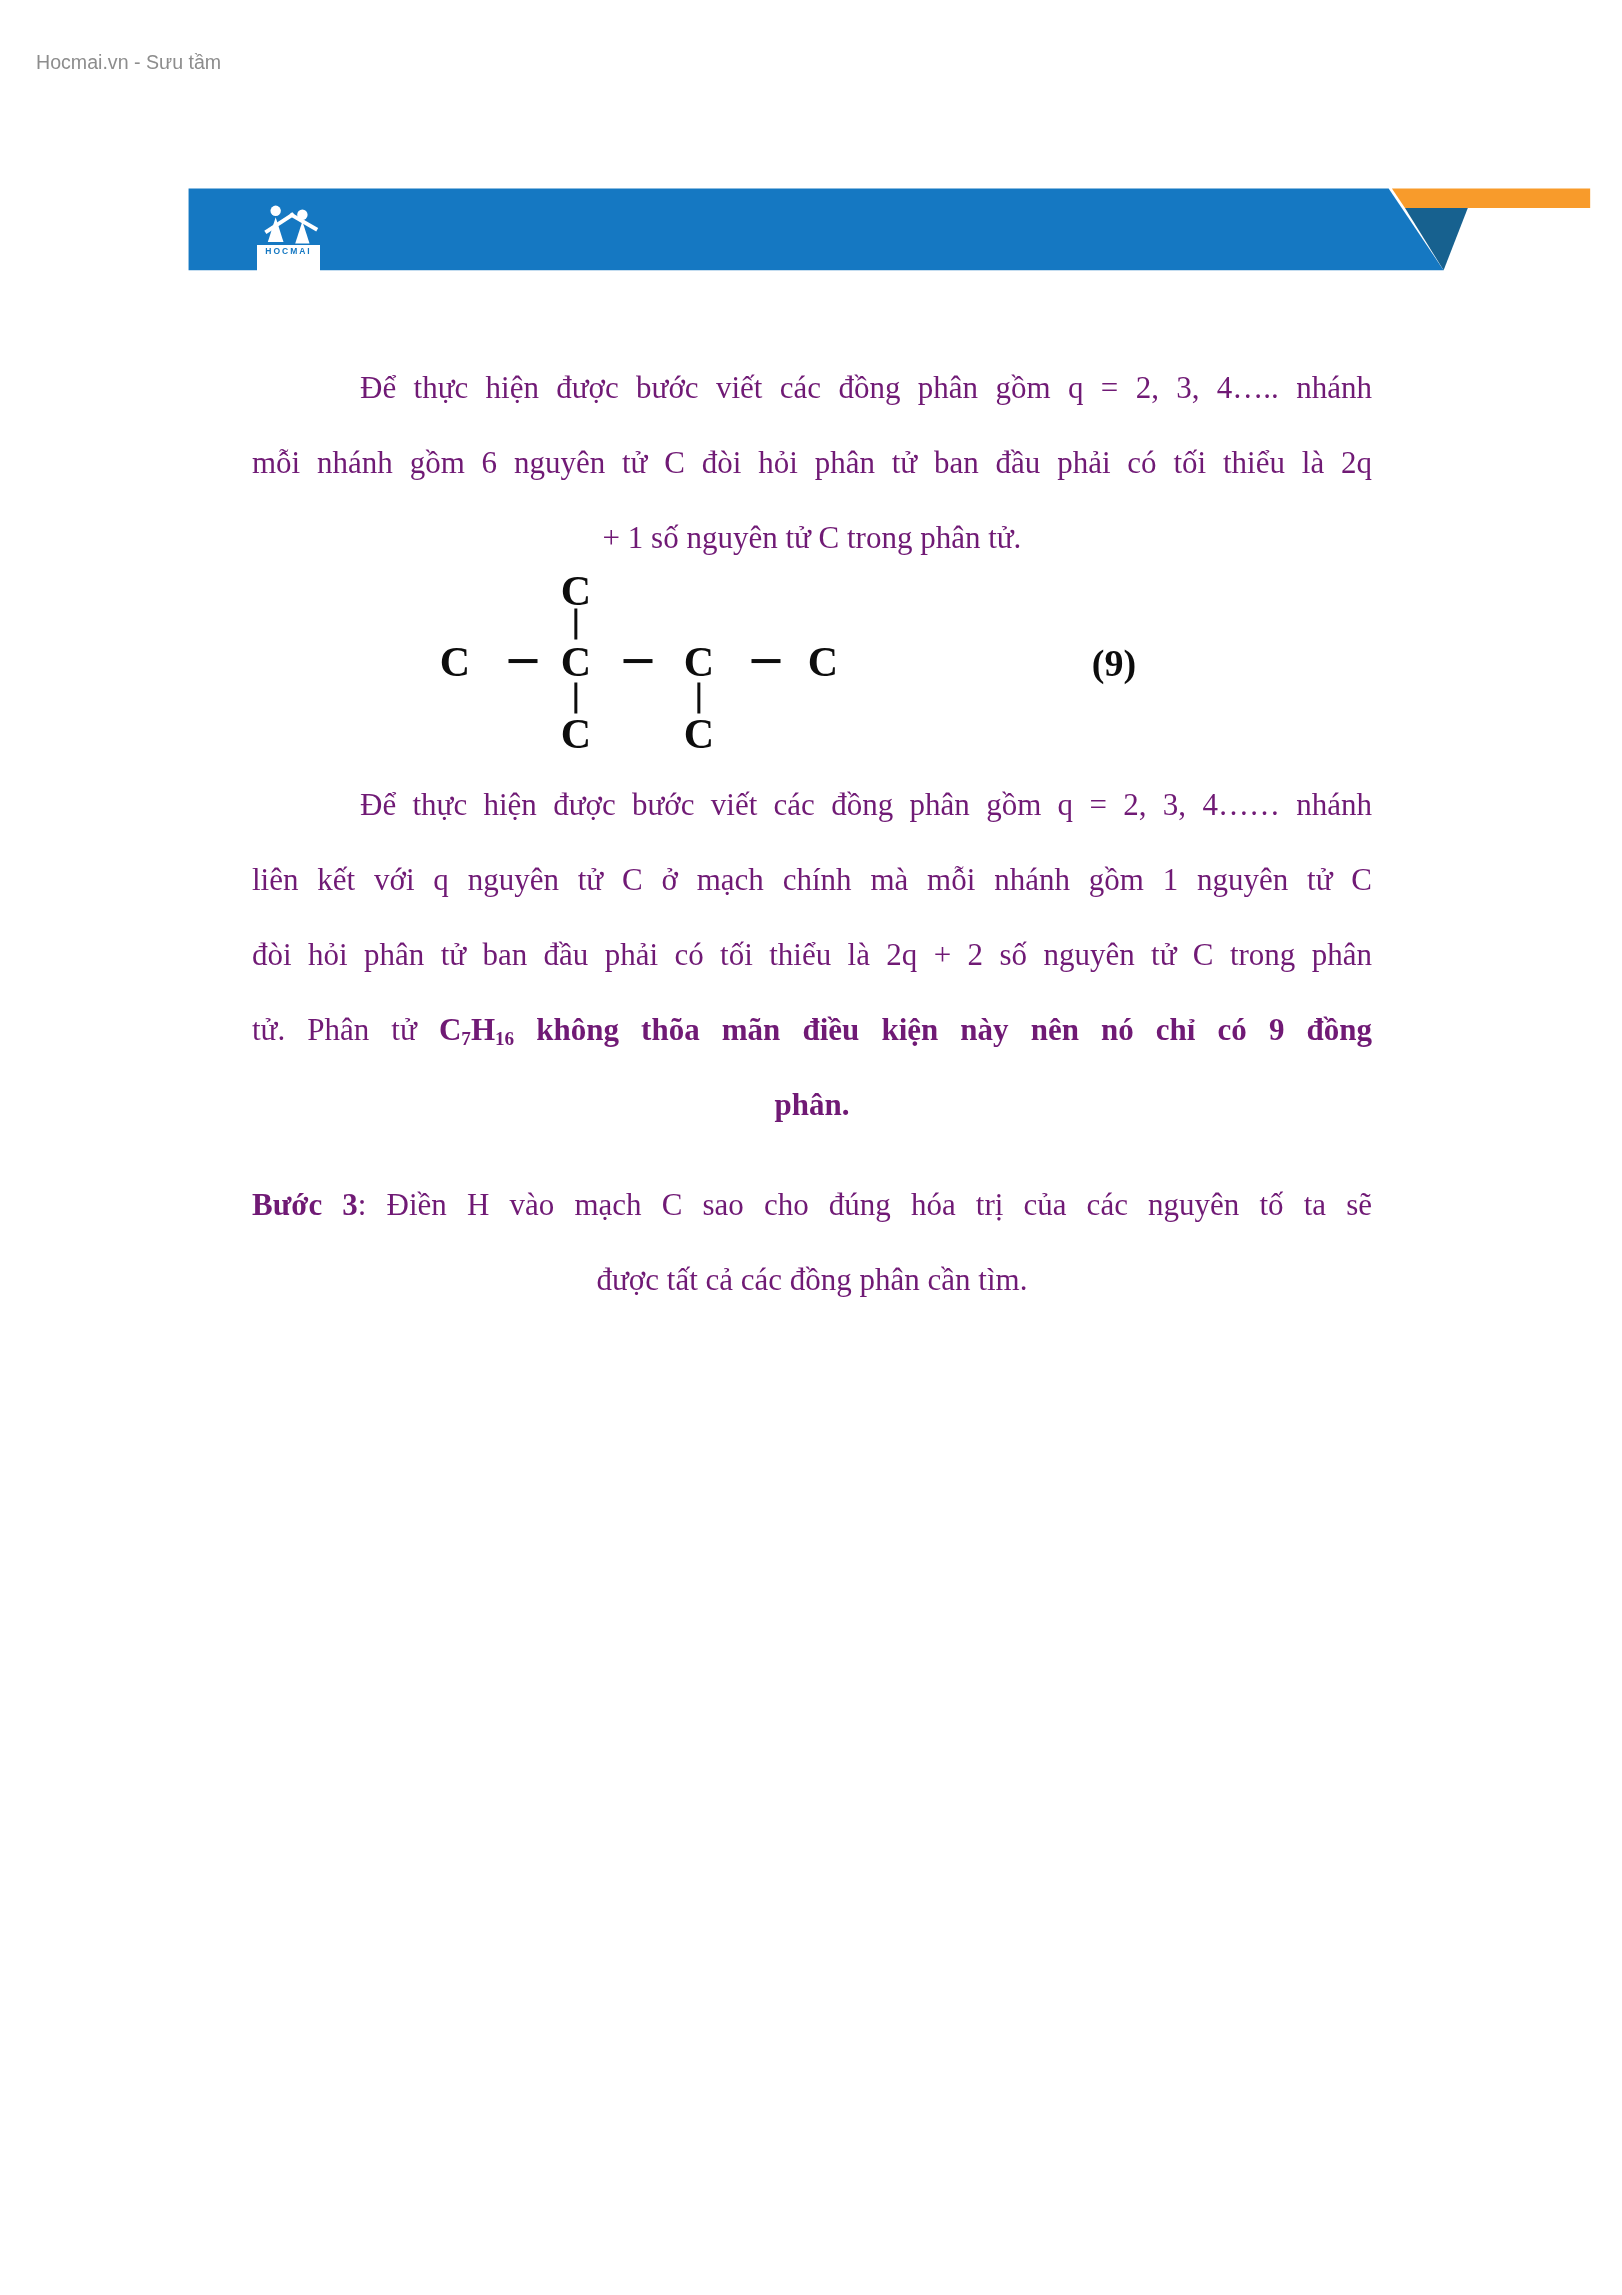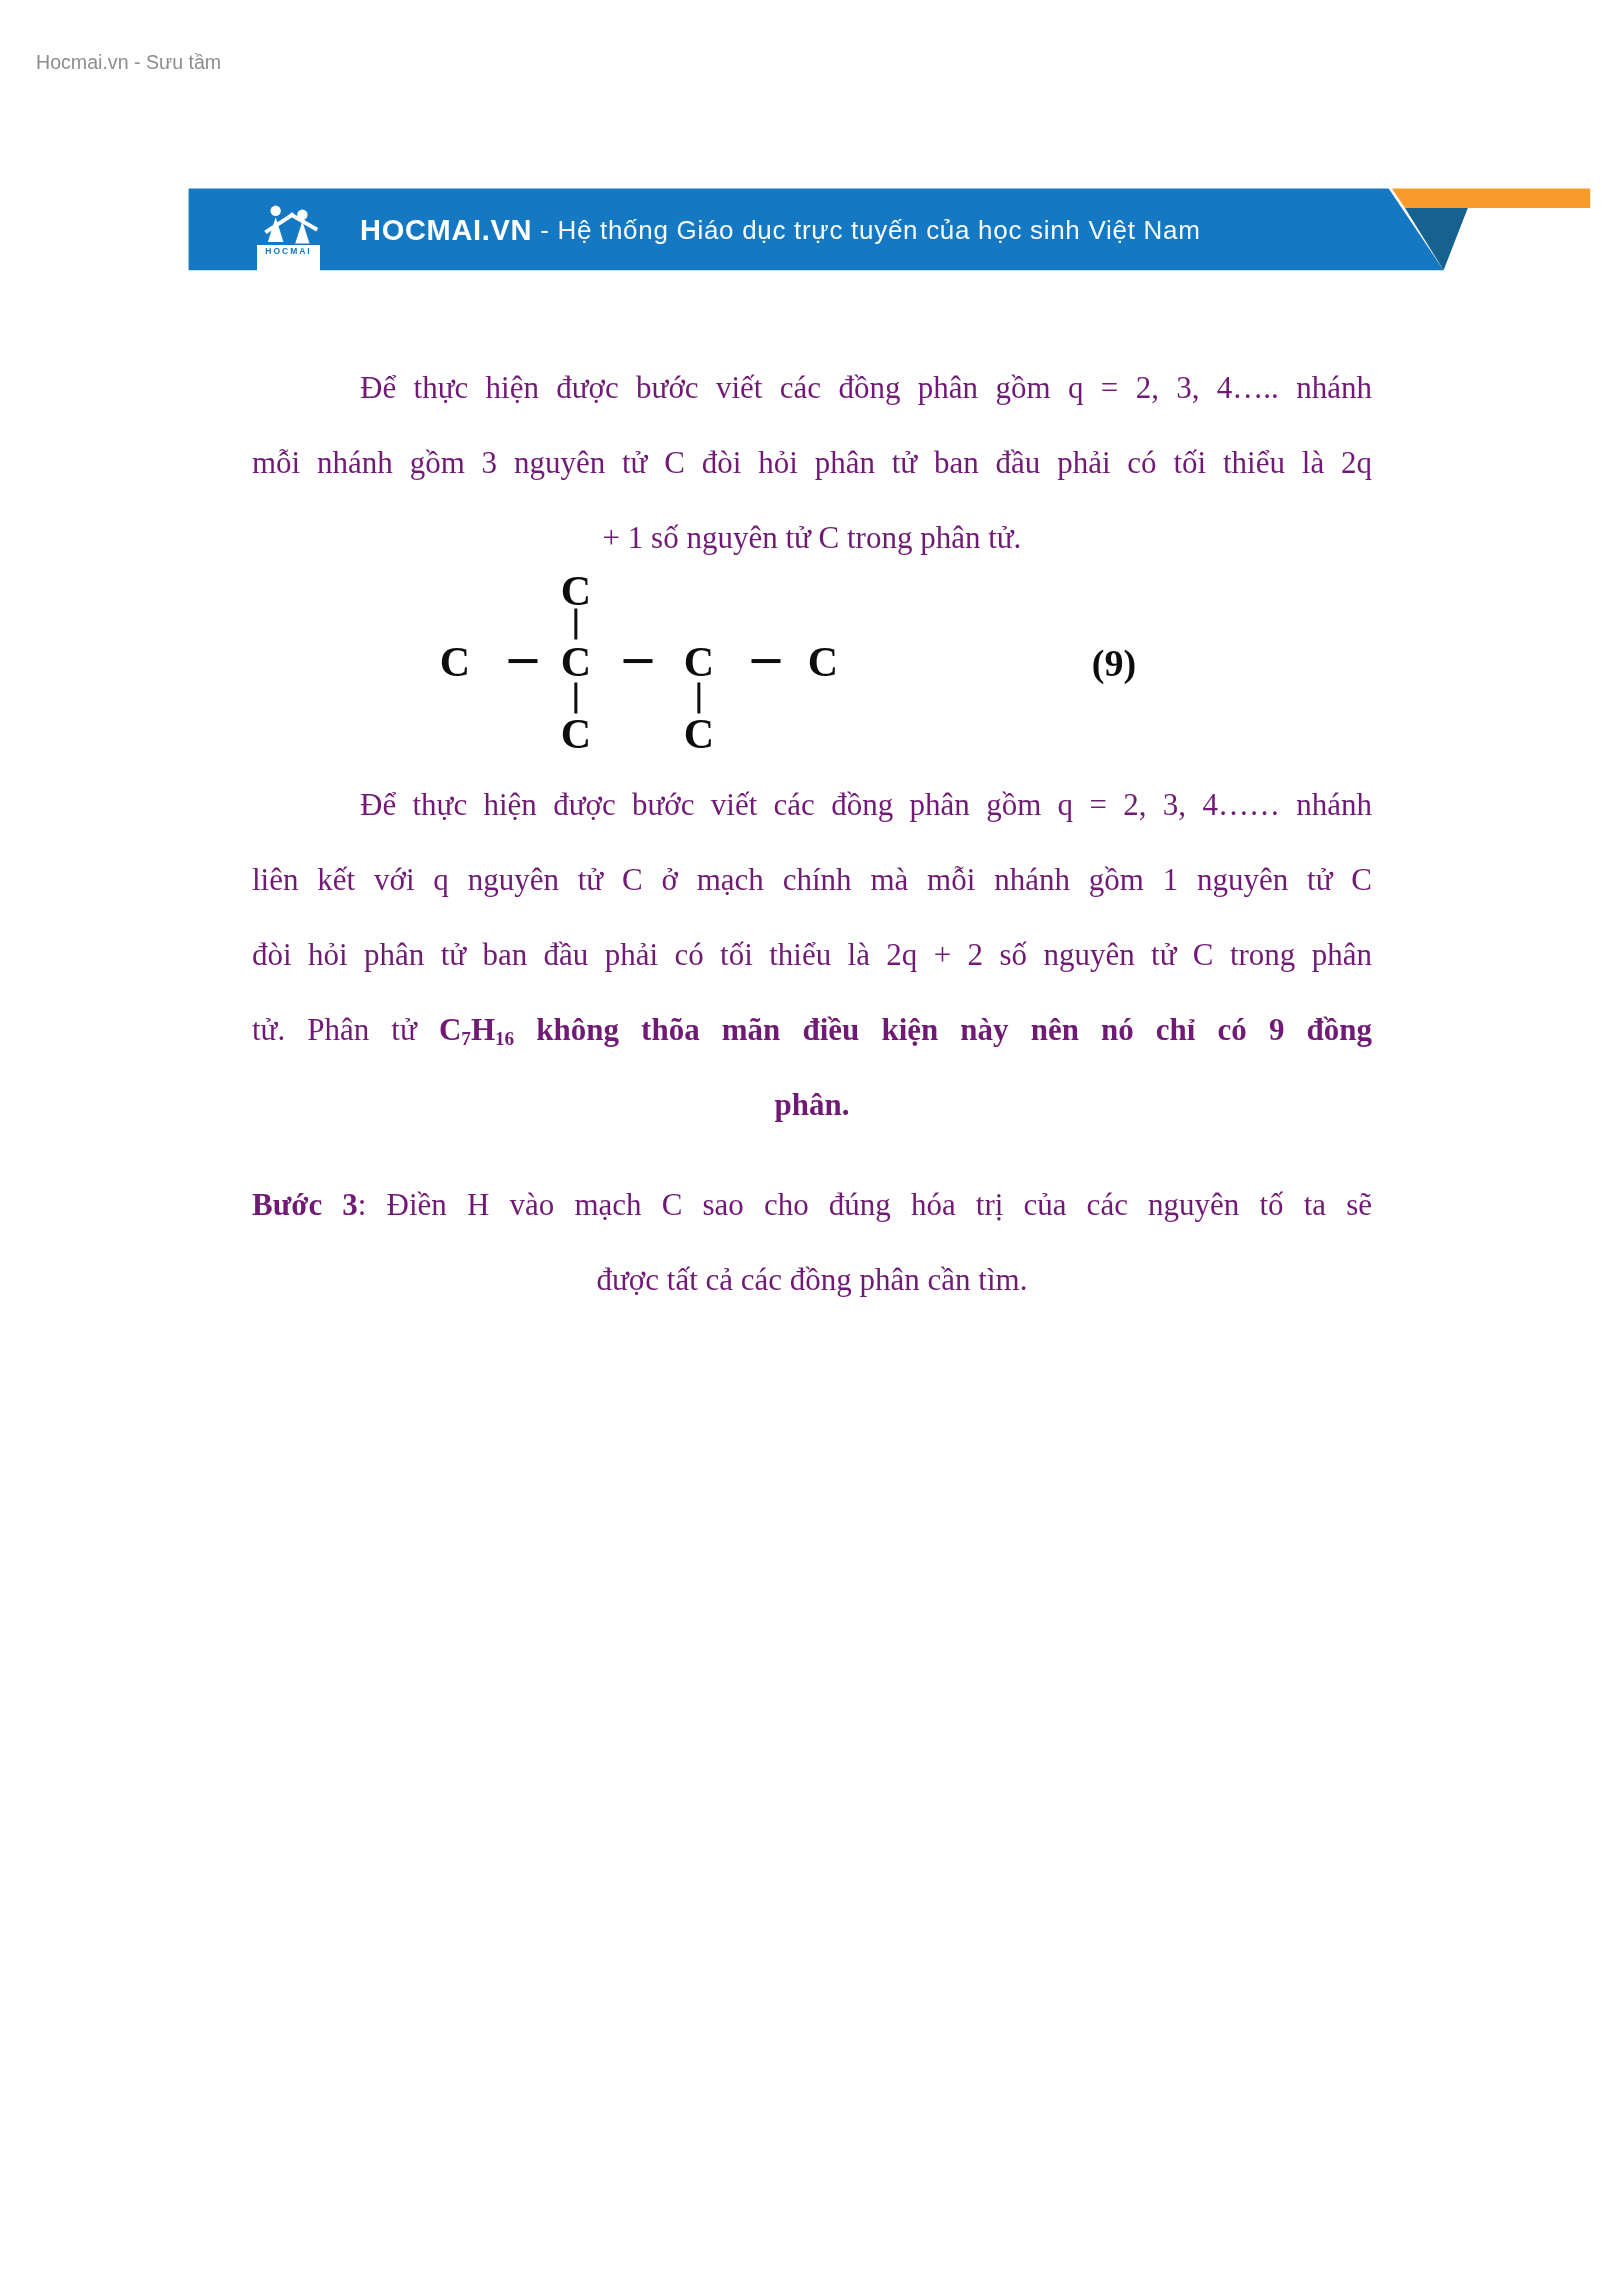--- a/index.html
+++ b/index.html
@@ -88,31 +88,27 @@
       <circle cx="25" cy="12" r="8"></circle>
       <polygon points="25,22 13,60 37,60"></polygon>
       <rect x="5" y="28" width="52" height="6" transform="rotate(-33 31 31)"></rect>
       <circle cx="66" cy="18" r="8"></circle>
       <polygon points="66,28 55,62 77,62"></polygon>
       <rect x="44" y="26" width="48" height="6" transform="rotate(30 68 29)"></rect>
     </g>
   </svg>
   <div class="logo-caption">HOCMAI</div>
 
-  <div class="banner-textline">
-    <span class="banner-brand">HOCMAI.VN</span>
-    <span class="banner-tagline"> - Hệ thống Giáo dục trực tuyến của học sinh Việt Nam</span>
-  </div>
 
   <div class="para" style="top:350px;">
     <div class="line jl indent">
       <span>Để thực hiện được bước viết các đồng phân gồm q = 2, 3, 4….. nhánh</span>
     </div>
     <div class="line jl">
-      <span>mỗi nhánh gồm 3 nguyên tử C đòi hỏi phân tử ban đầu phải có tối thiểu là 2q</span>
+      <span>mỗi nhánh gồm 6 nguyên tử C đòi hỏi phân tử ban đầu phải có tối thiểu là 2q</span>
     </div>
     <div class="line ll">
       <span>+ 1 số nguyên tử C trong phân tử.</span>
     </div>
   </div>
 
   <div>
     <span class="atom" style="left:576px;top:591px;">C</span>
 
     <span class="atom" style="left:455px;top:662px;">C</span>

